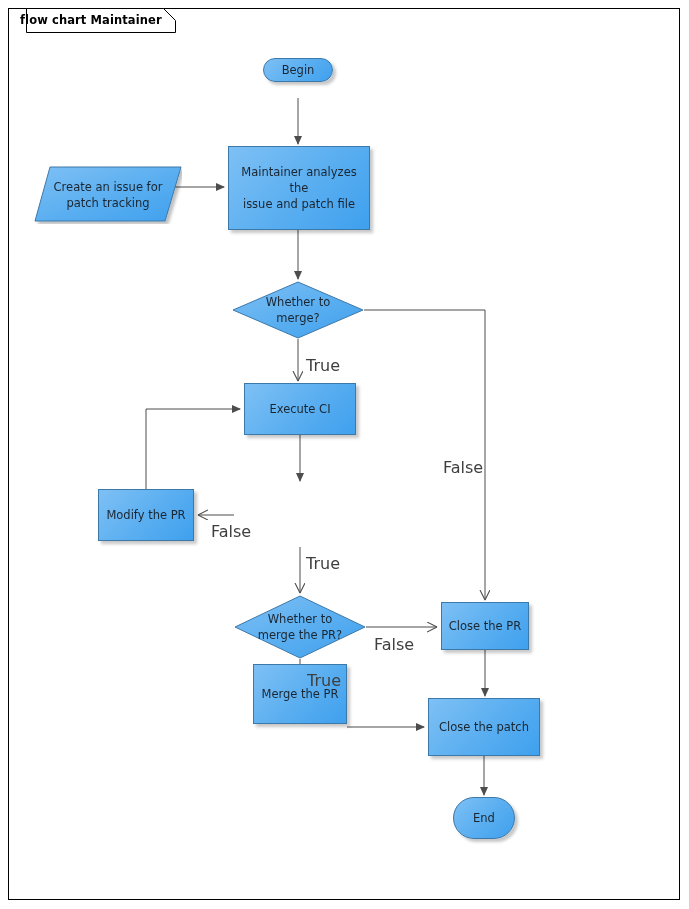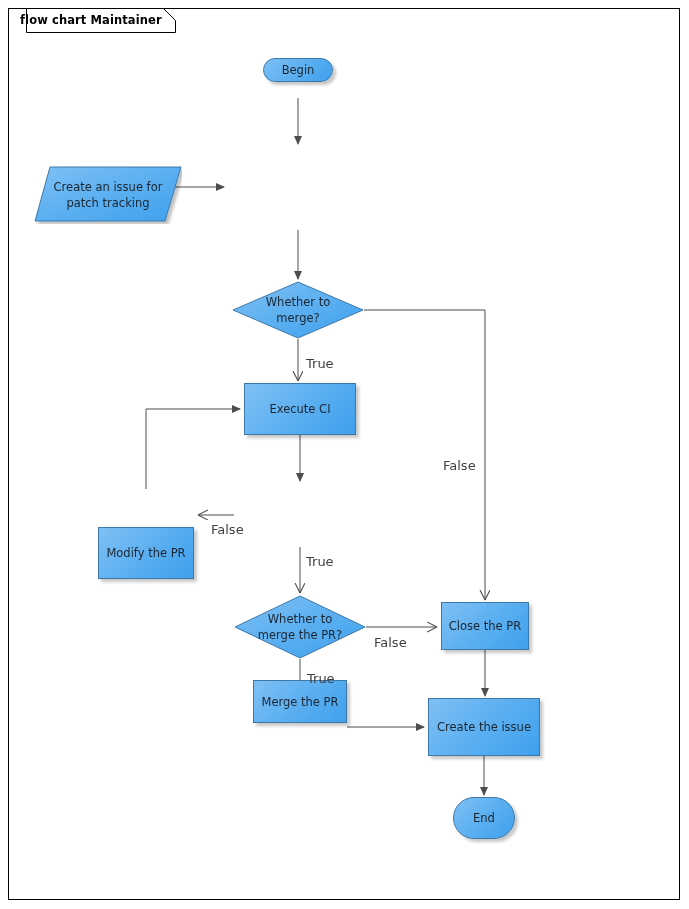--- a/index.html
+++ b/index.html
@@ -96,21 +96,21 @@
     top: 0;
     z-index: 1;
   }
   .node-diamond {
     background: transparent;
     text-align: center;
   }
   
   .edge-label {
     position: absolute;
-    font-size: 13px;
+    font-size: 16px;
     color: #3f3f3f;
     white-space: nowrap;
   }
 </style>
 </head>
 <body>
 
 <div id="root">
 
   <div class="frame"></div>
@@ -179,41 +179,45 @@
         <filter id="shNode" x="-20%" y="-20%" width="160%" height="160%">
           <feDropShadow dx="3" dy="3" stdDeviation="1.6" flood-color="#000000" flood-opacity="0.25"></feDropShadow>
         </filter>
       </defs>
       <path d="M16,1 L147,1 L131,55 L1,55 Z" fill="url(#gradPara)" stroke="#3C78A8" stroke-width="1" filter="url(#shNode)"></path>
     </svg>
     <span class="lbl" style="white-space:pre-line;">Create an issue for
 patch tracking</span>
   </div>
 
+  <div class="node node-rect" style="left:228px; top:146px; width:142px; height:84px;">
+    <span class="lbl" style="white-space:pre-line;">Maintainer analyzes the
+issue and patch file</span>
+  </div>
 
   <div class="node node-diamond" style="left:232px; top:281px; width:132px; height:58px;">
     <svg class="shape-svg" width="132" height="58" viewBox="0 0 132 58">
       <defs>
         <linearGradient id="gradD1" x1="0" y1="0" x2="1" y2="1">
           <stop offset="0%" stop-color="#7EC0F5"></stop>
           <stop offset="55%" stop-color="#59AEF0"></stop>
           <stop offset="100%" stop-color="#3FA0EE"></stop>
         </linearGradient>
       </defs>
       <path d="M66,1 L131,29 L66,57 L1,29 Z" fill="url(#gradD1)" stroke="#3C78A8" stroke-width="1"></path>
     </svg>
     <span class="lbl" style="white-space:pre-line;">Whether to
 merge?</span>
   </div>
 
   <div class="node node-rect" style="left:244px; top:383px; width:112px; height:52px;">
     <span class="lbl">Execute CI</span>
   </div>
 
-  <div class="node node-rect" style="left:98px; top:489px; width:96px; height:52px;margin-top:38px;">
+  <div class="node node-rect" style="left:98px; top:489px; width:96px; height:52px;">
     <span class="lbl">Modify the PR</span>
   </div>
 
 
   <div class="node node-diamond" style="left:234px; top:595px; width:132px; height:64px;">
     <svg class="shape-svg" width="132" height="64" viewBox="0 0 132 64">
       <defs>
         <linearGradient id="gradD3" x1="0" y1="0" x2="1" y2="1">
           <stop offset="0%" stop-color="#7EC0F5"></stop>
           <stop offset="55%" stop-color="#59AEF0"></stop>
@@ -223,26 +227,26 @@
       <path d="M66,1 L131,32 L66,63 L1,32 Z" fill="url(#gradD3)" stroke="#3C78A8" stroke-width="1"></path>
     </svg>
     <span class="lbl" style="white-space:pre-line;">Whether to
 merge the PR?</span>
   </div>
 
   <div class="node node-rect" style="left:441px; top:602px; width:88px; height:48px;">
     <span class="lbl">Close the PR</span>
   </div>
 
-  <div class="node node-rect" style="left:253px; top:680px; width:94px; height:43px;">
+  <div class="node node-rect" style="left:253px; top:664px; width:94px; height:60px;">
     <span class="lbl">Merge the PR</span>
   </div>
 
   <div class="node node-rect" style="left:428px; top:698px; width:112px; height:58px;">
-    <span class="lbl">Create the issue</span>
+    <span class="lbl">Close the patch</span>
   </div>
 
   <div class="node node-stadium" style="left:453px; top:797px; width:62px; height:42px;text-align:center;">
     <span class="lbl">End</span>
   </div>
 
   <div class="edge-label" style="left:306px; top:356px;">True</div>
   <div class="edge-label" style="left:443px; top:458px;">False</div>
   <div class="edge-label" style="left:211px; top:522px;">False</div>
   <div class="edge-label" style="left:306px; top:554px;">True</div>

